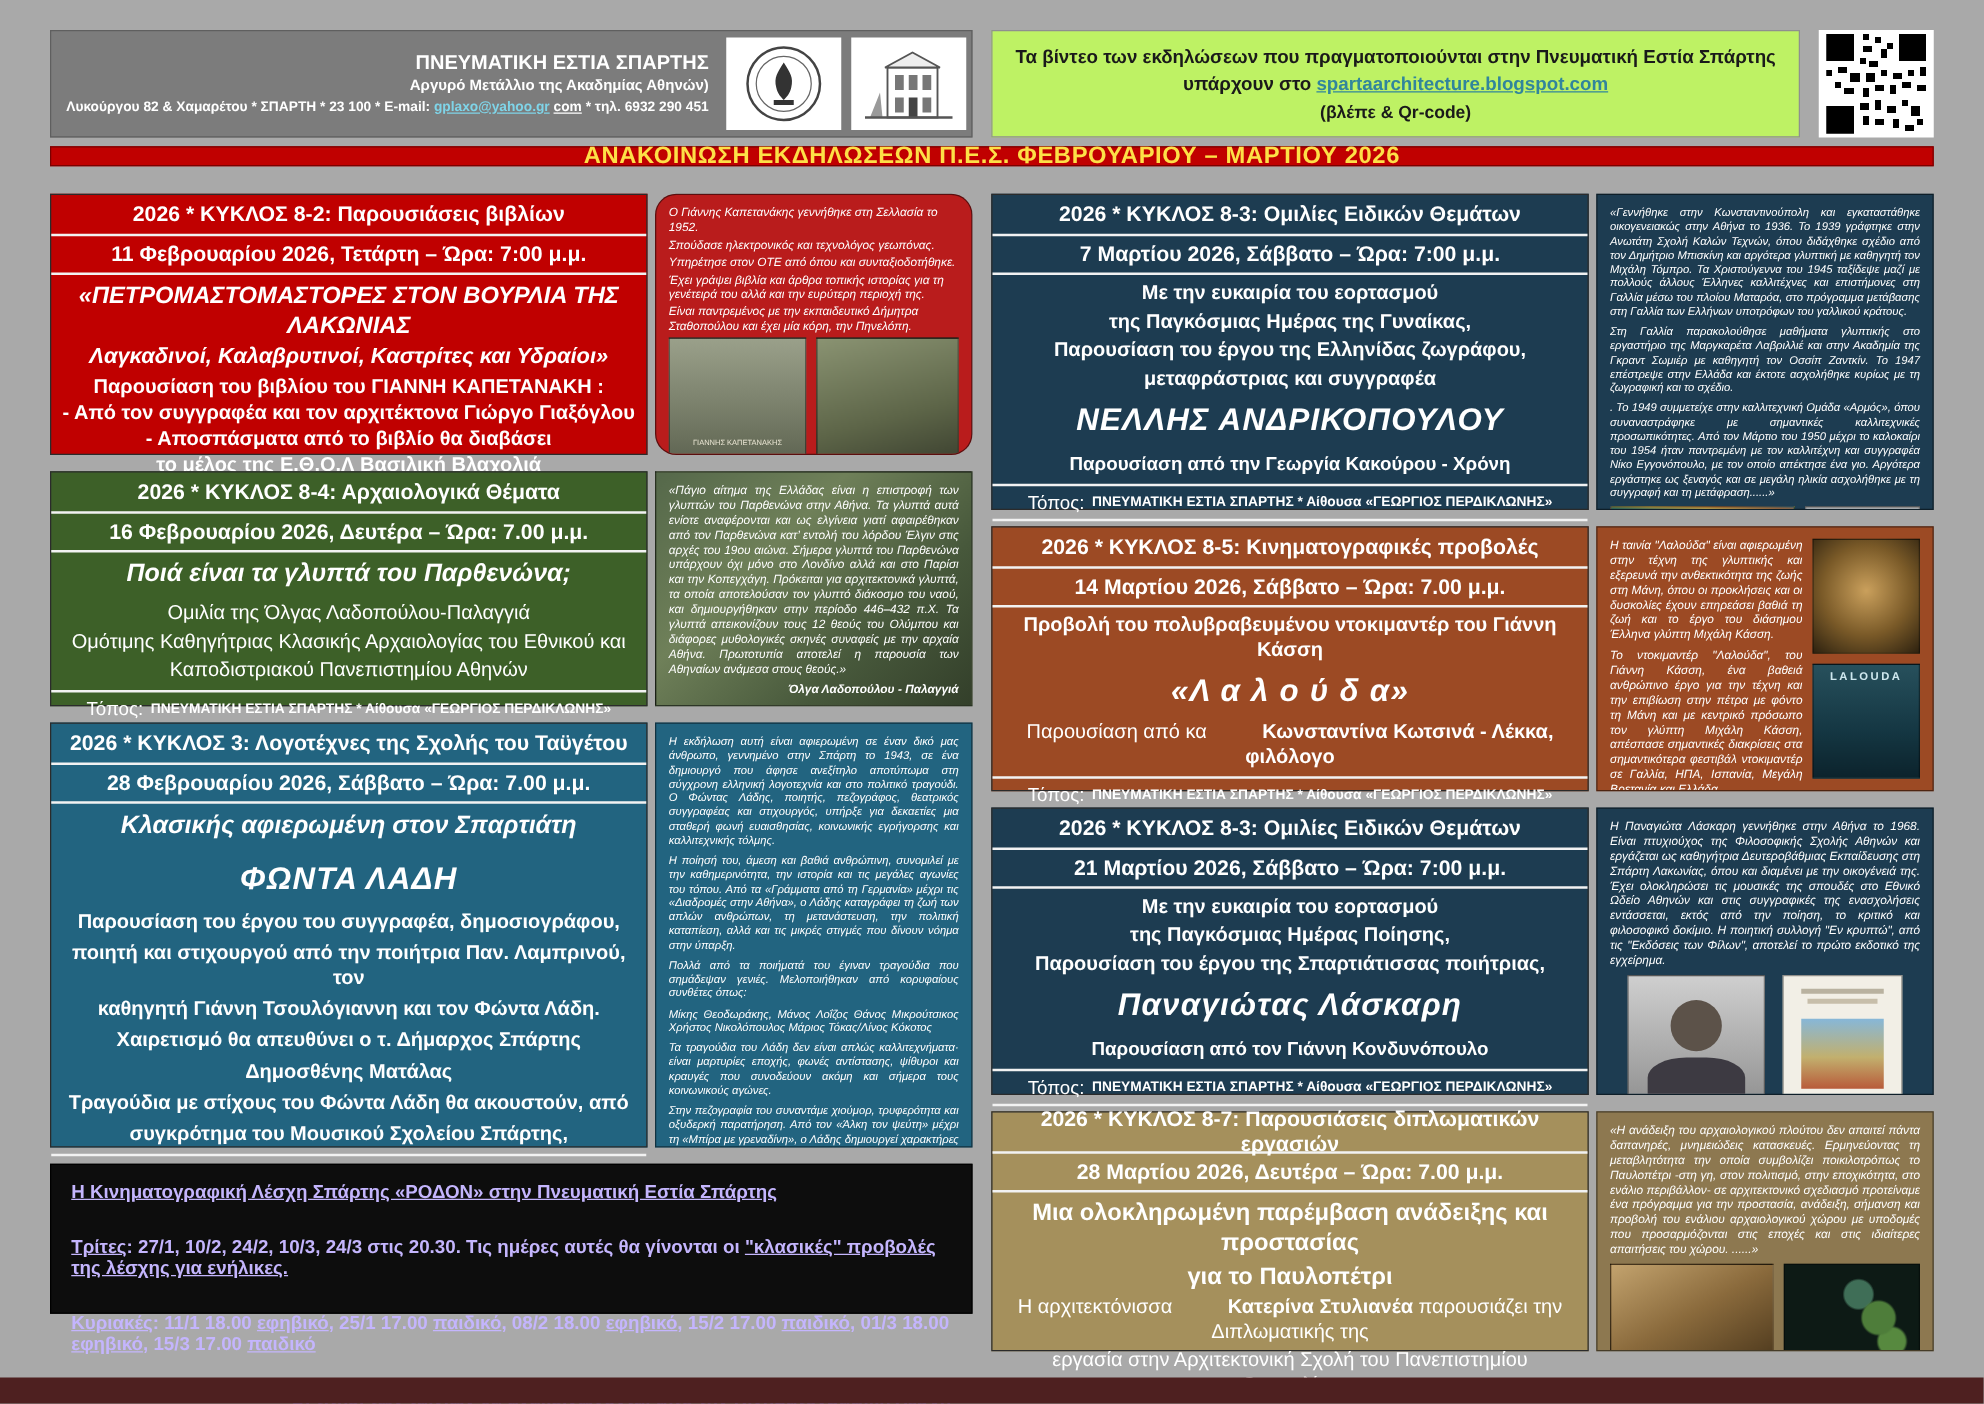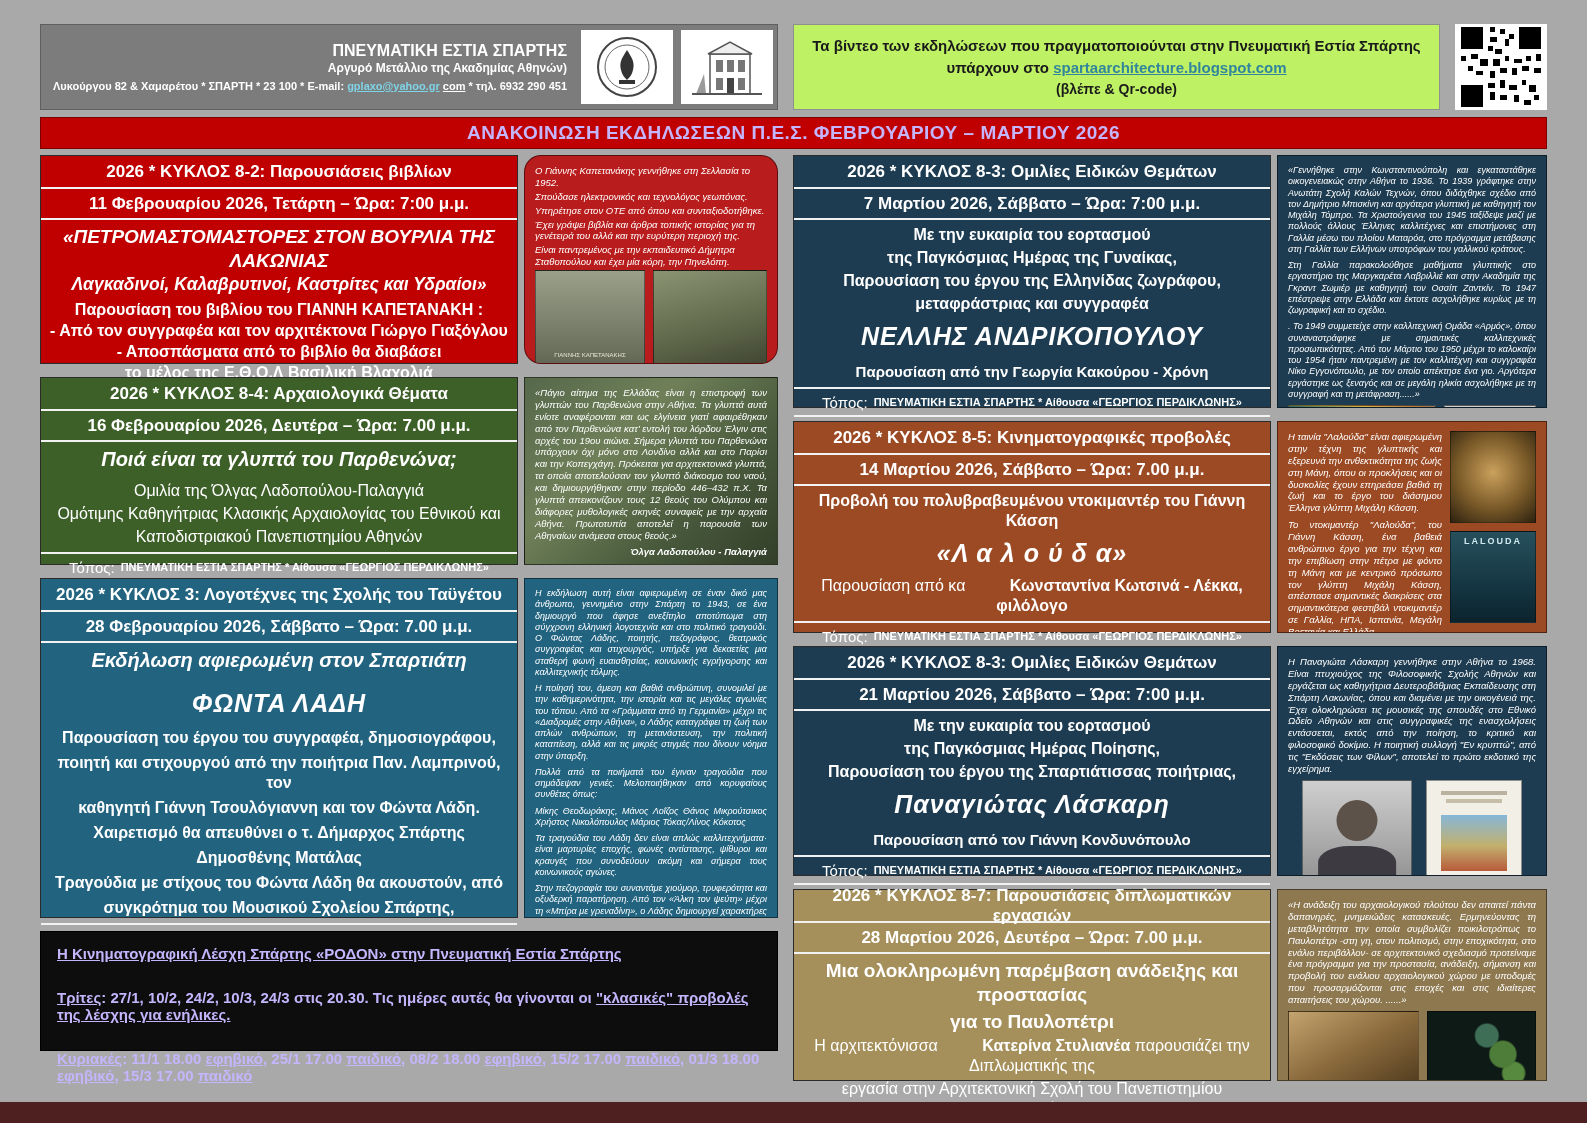--- a/index.html
+++ b/index.html
@@ -15,21 +15,21 @@
   .org-addr .email{color:#7fd4e8;text-decoration:underline;}
   .org-addr .email-suffix{text-decoration:underline;}
   .logo-box{width:92px;height:74px;background:#fff;margin:5px 4px;display:flex;align-items:center;justify-content:center;}
   .video-box{flex:1;background:#d6d6d6;border:1px solid #8f8f8f;display:flex;flex-direction:column;justify-content:center;text-align:center;color:#1a1a1a;gap:5px;padding:4px 10px;}
   .vb1{font-size:15px;font-weight:bold;}
   .vb2{font-size:15px;font-weight:bold;}
   .vb2 .link{color:#31859c;text-decoration:underline;}
   .vb3{font-size:14px;font-weight:bold;}
   .qr-box{width:92px;height:86px;background:#fff;display:flex;align-items:center;justify-content:center;}
   
-  .banner{position:absolute;top:117px;left:40px;right:40px;height:32px;color:#c4b5fd;display:flex;align-items:center;justify-content:center;font-size:19px;font-weight:bold;letter-spacing:.5px;border:1px solid #7a0000;}
+  .banner{position:absolute;top:117px;left:40px;right:40px;height:16px;color:#fde047;display:flex;align-items:center;justify-content:center;font-size:19px;font-weight:bold;letter-spacing:.5px;border:1px solid #7a0000;}
   
   .content{position:absolute;top:155px;left:40px;right:40px;display:flex;gap:15px;}
   .col{display:flex;flex-direction:column;gap:13px;}
   .col-left{width:738px;}
   .col-right{width:754px;}
   .event{display:flex;gap:6px;}
   .panel{width:478px;display:flex;flex-direction:column;color:#fff;border:1px solid #2b2b2b;}
   .side{flex:1;border:1px solid rgba(0,0,0,.5);color:#fff;padding:9px 10px;font-size:9.5px;line-height:1.25;overflow:hidden;display:flex;flex-direction:column;}
   .p-row{display:flex;align-items:center;justify-content:center;text-align:center;}
   .cycle{min-height:33px;font-size:17px;font-weight:bold;border-bottom:2px solid #f2f2f2;}
@@ -210,21 +210,21 @@
             <div class="ln pr">Όλγα Λαδοπούλου - Παλαγγιά</div>
           </div>
       </aside>
     </div>
 
     <div class="event" style="height:340px">
       <div class="panel" style="background: rgb(34, 100, 128);">
         <div class="p-row cycle">2026 * ΚΥΚΛΟΣ 3: Λογοτέχνες της Σχολής του Ταϋγέτου</div>
         <div class="p-row date">28 Φεβρουαρίου 2026, Σάββατο – Ώρα: 7.00 μ.μ.</div>
         <div class="body" style="gap:5px">
-            <div class="ln t">Εκδήλωση αφιερωμένη στον Σπαρτιάτη</div>
+            <div class="ln t">Κλασικής αφιερωμένη στον Σπαρτιάτη</div>
             <div class="ln name">ΦΩΝΤΑ ΛΑΔΗ</div>
             <div class="ln b">Παρουσίαση του έργου του συγγραφέα, δημοσιογράφου,</div>
             <div class="ln b">ποιητή και στιχουργού από την ποιήτρια Παν. Λαμπρινού, τον</div>
             <div class="ln b">καθηγητή Γιάννη Τσουλόγιαννη  και τον Φώντα Λάδη.</div>
             <div class="ln b">Χαιρετισμό θα απευθύνει ο τ. Δήμαρχος Σπάρτης</div>
             <div class="ln b">Δημοσθένης Ματάλας</div>
             <div class="ln b">Τραγούδια με στίχους του Φώντα Λάδη θα ακουστούν, από</div>
             <div class="ln b">συγκρότημα του Μουσικού Σχολείου Σπάρτης,</div>
           </div>
         <div class="p-row topos">

